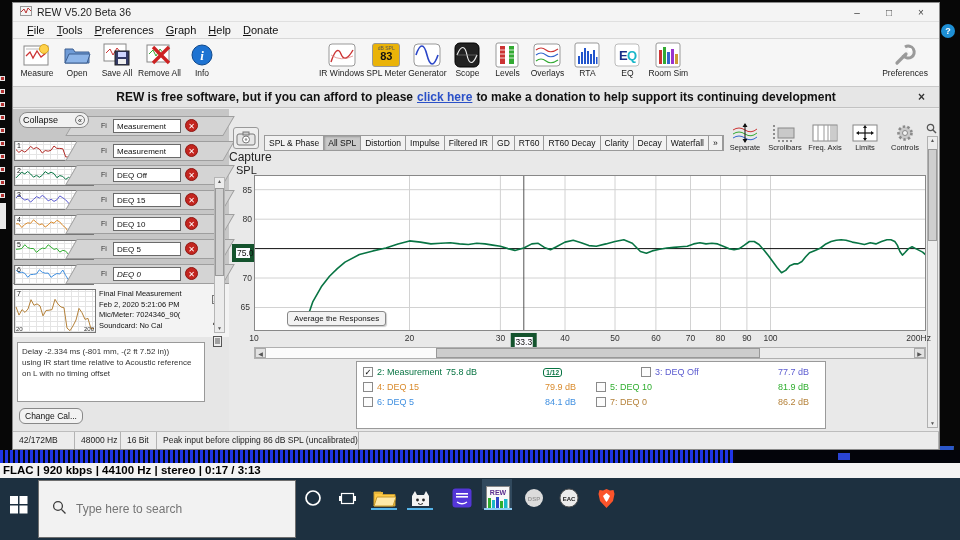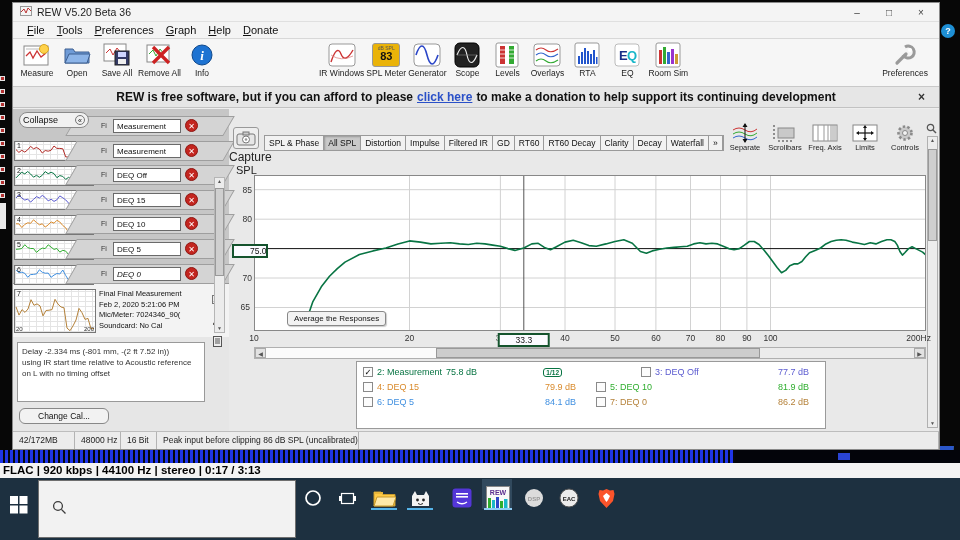--- a/index.html
+++ b/index.html
@@ -35,37 +35,37 @@
 .fi{position:absolute;left:88px;font-size:7px;color:#333}
 .thumb{position:absolute;left:1px;width:80px;height:20px;background:#fff;border:1px solid #777;
  background-image:repeating-linear-gradient(0deg,#e4e4e4 0 1px,transparent 1px 5px),repeating-linear-gradient(90deg,#e4e4e4 0 1px,transparent 1px 7px)}
 .thumb .n{position:absolute;left:2px;top:0;font-size:7px;color:#222}
 #row7panel{position:absolute;left:0;top:174px;width:216px;height:54px;background:#f3f3f3;border-top:1px solid #999}
 #det{position:absolute;left:86px;top:180px;width:112px;font-size:7.5px;line-height:10.5px;color:#111}
 #deticons{position:absolute;left:199px;top:182px;display:flex;flex-direction:column;gap:3px}
 #sb-scroll{position:absolute;left:201px;top:68px;width:11px;height:156px;background:#ececec;border:1px solid #b5b5b5;font-size:5px;color:#555;text-align:center}
 #sb-scroll .sthumb{position:absolute;left:0px;top:10px;width:9px;height:88px;background:#cfcfcf;border:1px solid #999}
 #delaybox{position:absolute;left:4px;top:233px;width:188px;height:60px;background:#fff;border:1px solid #999;font-size:8px;color:#333;padding:3px 4px;white-space:pre-line;line-height:11px}
-#changecal{position:absolute;left:6px;top:299px;width:90px;height:16px;font-size:8.5px;background:#f2f2f2;border:1px solid #888;border-radius:6px;text-align:center;line-height:14px;color:#111}
+#changecal{position:absolute;left:6px;top:299px;width:64px;height:16px;font-size:8.5px;background:#f2f2f2;border:1px solid #888;border-radius:6px;text-align:center;line-height:14px;color:#111}
 
 #graph{position:absolute;left:216px;top:0;right:0;height:100%}
 #capturebtn{position:absolute;left:4px;top:18px;width:26px;height:22px;background:#eee;border:1px solid #999;border-radius:3px;display:flex;align-items:center;justify-content:center}
 #capturelbl{position:absolute;left:0px;top:41px;width:34px;text-align:center;font-size:12px;color:#222}
 #splaxis{position:absolute;left:7px;top:55px;font-size:11px;color:#222}
 #tabs{position:absolute;left:35px;top:26px;display:flex;border:1px solid #9a9a9a;background:#f2f2f2;height:16px}
 .tab{font-size:8.5px;color:#111;padding:2px 4px 0 4px;border-right:1px solid #9a9a9a;white-space:nowrap}
 .tab.active{background:#c9c9c9;box-shadow:inset 1px 1px 2px rgba(0,0,0,.25)}
 #gtools{position:absolute;right:16px;top:13px;display:flex;gap:4px}
 .gtool{display:flex;flex-direction:column;align-items:center;font-size:7.5px;color:#222;min-width:36px}
 .gtool .ticon{height:21px;display:flex;align-items:center}
 #chart{position:absolute;left:25px;top:66px;width:672px;height:156px;background:#fff}
 #avgbtn{position:absolute;left:33px;top:136px;height:15px;font-size:8px;padding:0 6px;background:#f2f2f2;border:1px solid #888;border-radius:3px;line-height:13px;color:#111;box-shadow:1px 1px 1px rgba(0,0,0,.2)}
 .ytick{position:absolute;width:20px;text-align:right;font-size:8.5px;color:#333}
 .xtick{position:absolute;top:224px;font-size:8.5px;color:#333;transform:translateX(-50%)}
-.curbox{border:2px solid #14532d;background:#fbfbff;padding:0 16px;color:#111}
+.curbox{border:4px solid #14532d;background:#fbfbff;padding:0 1px;color:#111}
 #hscroll{position:absolute;left:25px;top:238px;width:672px;height:12px;background:#ececec;border:1px solid #b0b0b0;font-size:6px;color:#555}
 #hscroll .harrow{position:absolute;top:0;width:11px;height:10px;text-align:center;line-height:10px;background:#e2e2e2;border:1px solid #aaa}
 #hscroll .white{position:absolute;left:11px;top:0;width:170px;height:10px;background:#fbfbfb}
 #hscroll .hthumb{position:absolute;left:181px;top:0;width:324px;height:10px;background:#cdcdcd;border:1px solid #999}
 #vscroll{position:absolute;right:1px;top:27px;width:11px;height:292px;background:#ececec;border:1px solid #b0b0b0;font-size:5px;color:#555;text-align:center}
 #vscroll .sthumb{position:absolute;left:0;top:12px;width:9px;height:92px;background:#cfcfcf;border:1px solid #999}
 #vmag{position:absolute;right:2px;top:11px}
 
 #legend{position:absolute;left:127px;top:252px;width:470px;height:68px;background:#fff;border:1px solid #9a9a9a;padding:4px 6px;display:grid;grid-template-columns:1fr 1fr;column-gap:10px;row-gap:3px;align-content:start}
 .lentry{display:flex;align-items:center;gap:4px;font-size:9px;height:12px;padding-right:10px}
@@ -617,20 +617,21 @@
           <rect x="9.5" y="0" width="8" height="8"></rect>
           <rect x="0" y="9.5" width="8" height="8"></rect>
           <rect x="9.5" y="9.5" width="8" height="8"></rect>
         </g>
       </svg></div>
   <div id="tb-search">
     <span id="searchmag"><svg width="15" height="15" viewBox="0 0 15 15">
           <circle cx="6" cy="6" r="4.4" fill="none" stroke="#3c3c3c" stroke-width="1.3"></circle>
           <line x1="9.4" y1="9.4" x2="13.5" y2="13.5" stroke="#3c3c3c" stroke-width="1.3"></line>
         </svg></span>
+    <input readonly="" placeholder="Type here to search" style="">
   </div>
   <div class="tb-btn" style="left:301px" id="cortana">
       <svg width="18" height="18" viewBox="0 0 18 18">
         <circle cx="9" cy="9" r="7" fill="none" stroke="#fff" stroke-width="1.7"></circle>
       </svg>
     </div>
   <div class="tb-btn" style="left:335px" id="taskview">
       <svg width="17" height="15" viewBox="0 0 17 15">
         <rect x="2.5" y="2.5" width="12" height="10" fill="none" stroke="#fff" stroke-width="1.2"></rect>
         <rect x="0" y="5" width="2" height="5" fill="#fff"></rect>

